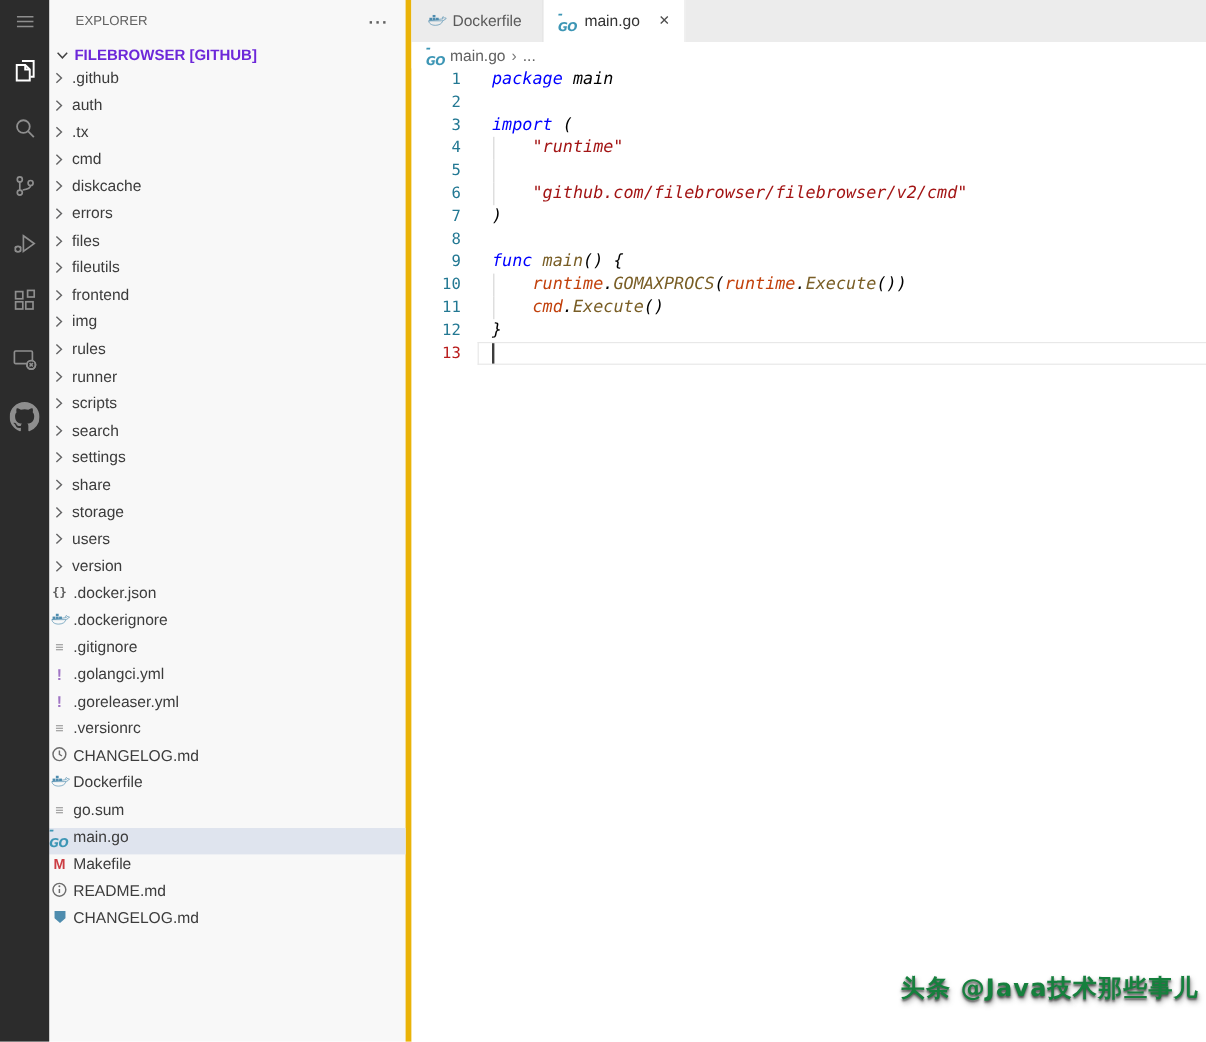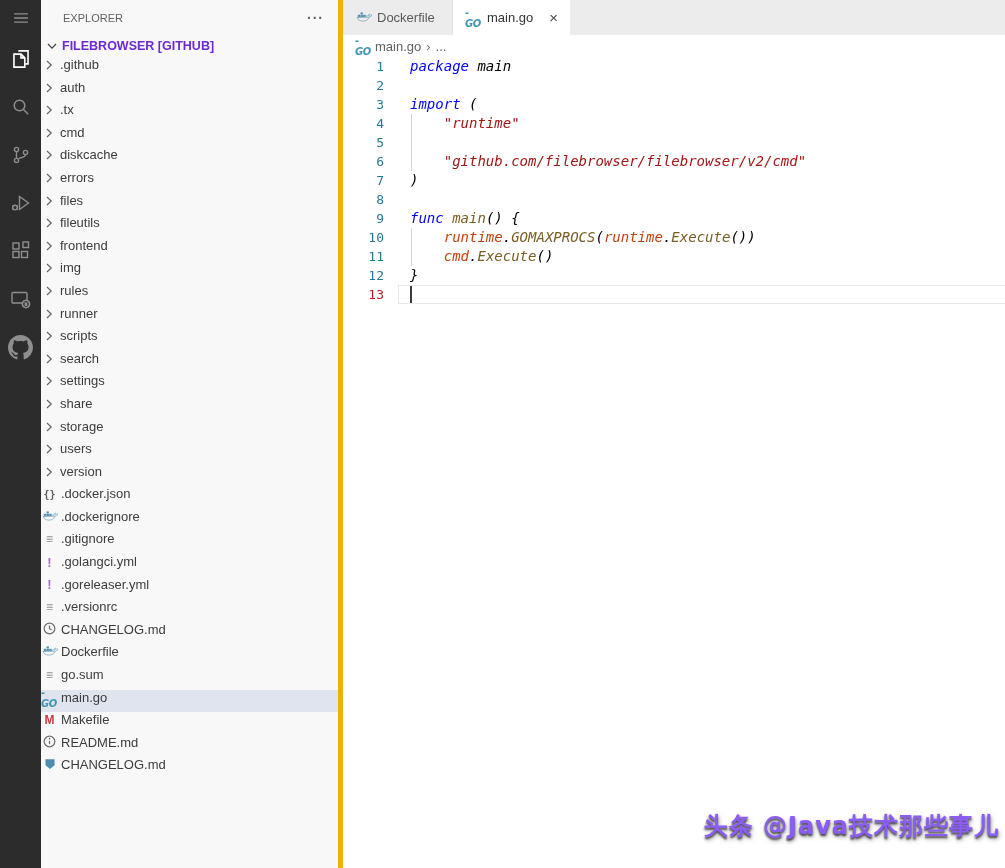--- a/index.html
+++ b/index.html
@@ -75,22 +75,22 @@
   .cline.current .linebox{position:absolute;left:55px;right:0;top:0;bottom:0;
     border:1px solid #e8e8e8;border-right:none;box-sizing:border-box;}
   .cline.current .cursor{position:absolute;left:67px;top:1px;bottom:1px;width:1.5px;background:#3c3c3c;}
   .tk-kw{color:#0000ff;}
   .tk-str{color:#a31515;}
   .tk-fn{color:#795e26;}
   .tk-pkg{color:#c2410c;}
   .tk-pl{color:#000000;}
 
   
-  .watermark{position:absolute;right:6px;top:810px;font-size:24px;font-weight:bold;
-    color:#8b5cf6;letter-spacing:1px;white-space:nowrap;z-index:9;
+  .watermark{position:absolute;right:6px;top:810px;font-size:20px;font-weight:bold;
+    color:#15803d;letter-spacing:1px;white-space:nowrap;z-index:9;
     font-family:"DejaVu Sans",sans-serif;
     text-shadow:0 2px 2px rgba(60,60,60,.9),1px 3px 4px rgba(90,90,90,.55);}
 </style>
 </head>
 <body>
 
 <div class="app">
 
   <div class="activity-bar" id="activityBar">
       <div class="ab-item menu">

